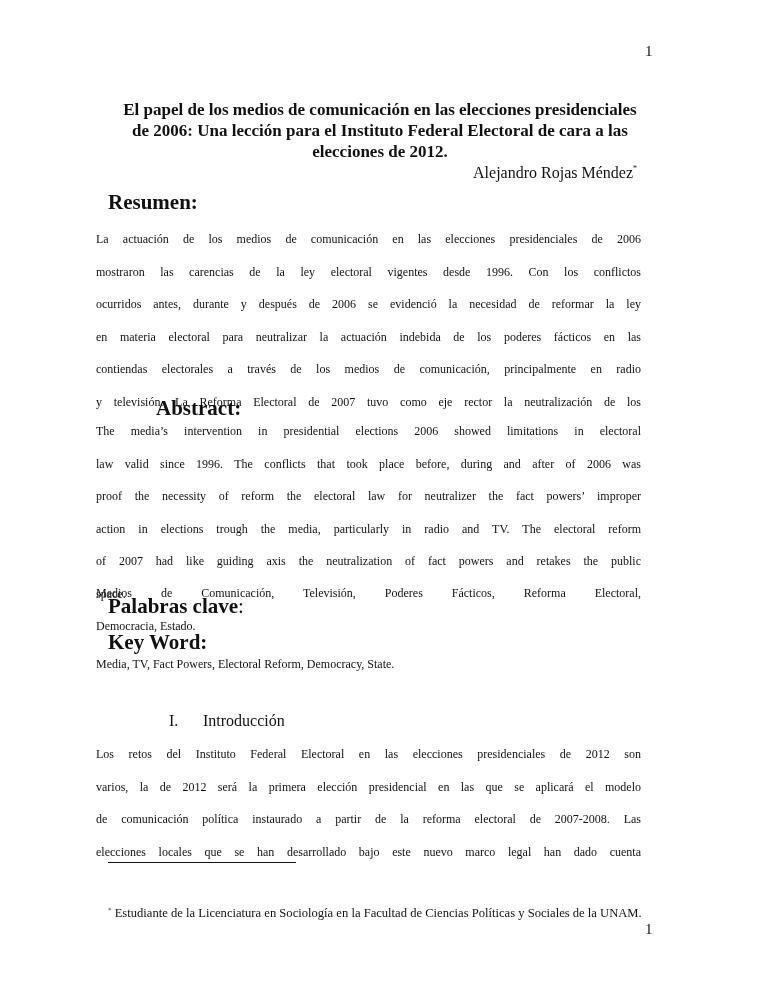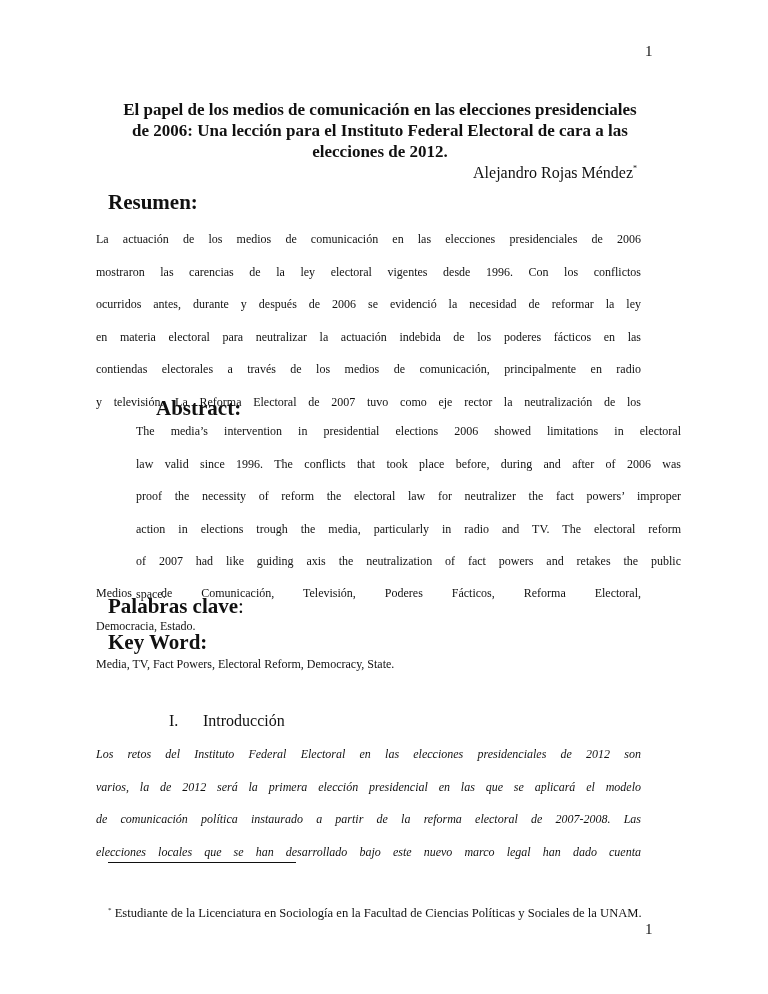--- a/index.html
+++ b/index.html
@@ -56,21 +56,21 @@
     <span class="line">La actuación de los medios de comunicación en las elecciones presidenciales de 2006</span>
     <span class="line">mostraron las carencias de la ley electoral vigentes desde 1996. Con los conflictos</span>
     <span class="line">ocurridos antes, durante y después de 2006 se evidenció la necesidad de reformar la ley</span>
     <span class="line">en materia electoral para neutralizar la actuación indebida de los poderes fácticos en las</span>
     <span class="line">contiendas electorales a través de los medios de comunicación, principalmente en radio</span>
     <span class="line">y televisión. La Reforma Electoral de 2007 tuvo como eje rector la neutralización de los</span>
   </div>
 
   <div class="abs heading" style="top:399px;margin-left:48px;">Abstract:</div>
 
-  <div class="abs para" style="top:415px;margin-left:40px;">
+  <div class="abs para" style="top:415px;">
     <span class="line">The media’s intervention in presidential elections 2006 showed limitations in electoral</span>
     <span class="line">law valid since 1996. The conflicts that took place before, during and after of 2006 was</span>
     <span class="line">proof the necessity of reform the electoral law for neutralizer the fact powers’ improper</span>
     <span class="line">action in elections trough the media, particularly in radio and TV. The electoral reform</span>
     <span class="line">of 2007 had like guiding axis the neutralization of fact powers and retakes the public</span>
     <span class="line last">space.</span>
   </div>
 
   <div class="abs heading" style="top:597px; font-weight:normal;">
     <span class="kw-label">Palabras clave</span><span>:</span>
@@ -84,21 +84,21 @@
   <div class="abs heading" style="top:633px;">Key Word:</div>
 
   <div class="abs para" style="top:648px;">
     <span class="line last">Media, TV, Fact Powers, Electoral Reform, Democracy, State.</span>
   </div>
 
   <div class="abs section">
     <span class="num">I.</span><span>Introducción</span>
   </div>
 
-  <div class="abs para" style="top:738px;font-style:italic;">
+  <div class="abs para" style="top:738px;">
     <span class="line">Los retos del Instituto Federal Electoral en las elecciones presidenciales de 2012 son</span>
     <span class="line">varios, la de 2012 será la primera elección presidencial en las que se aplicará el modelo</span>
     <span class="line">de comunicación política instaurado a partir de la reforma electoral de 2007-2008. Las</span>
     <span class="line">elecciones locales que se han desarrollado bajo este nuevo marco legal han dado cuenta</span>
   </div>
 
   <div class="abs fn-rule"></div>
 
   <div class="abs footnote">
     <sup>*</sup><span> Estudiante de la Licenciatura en Sociología en la Facultad de Ciencias Políticas y Sociales de la UNAM.</span>

